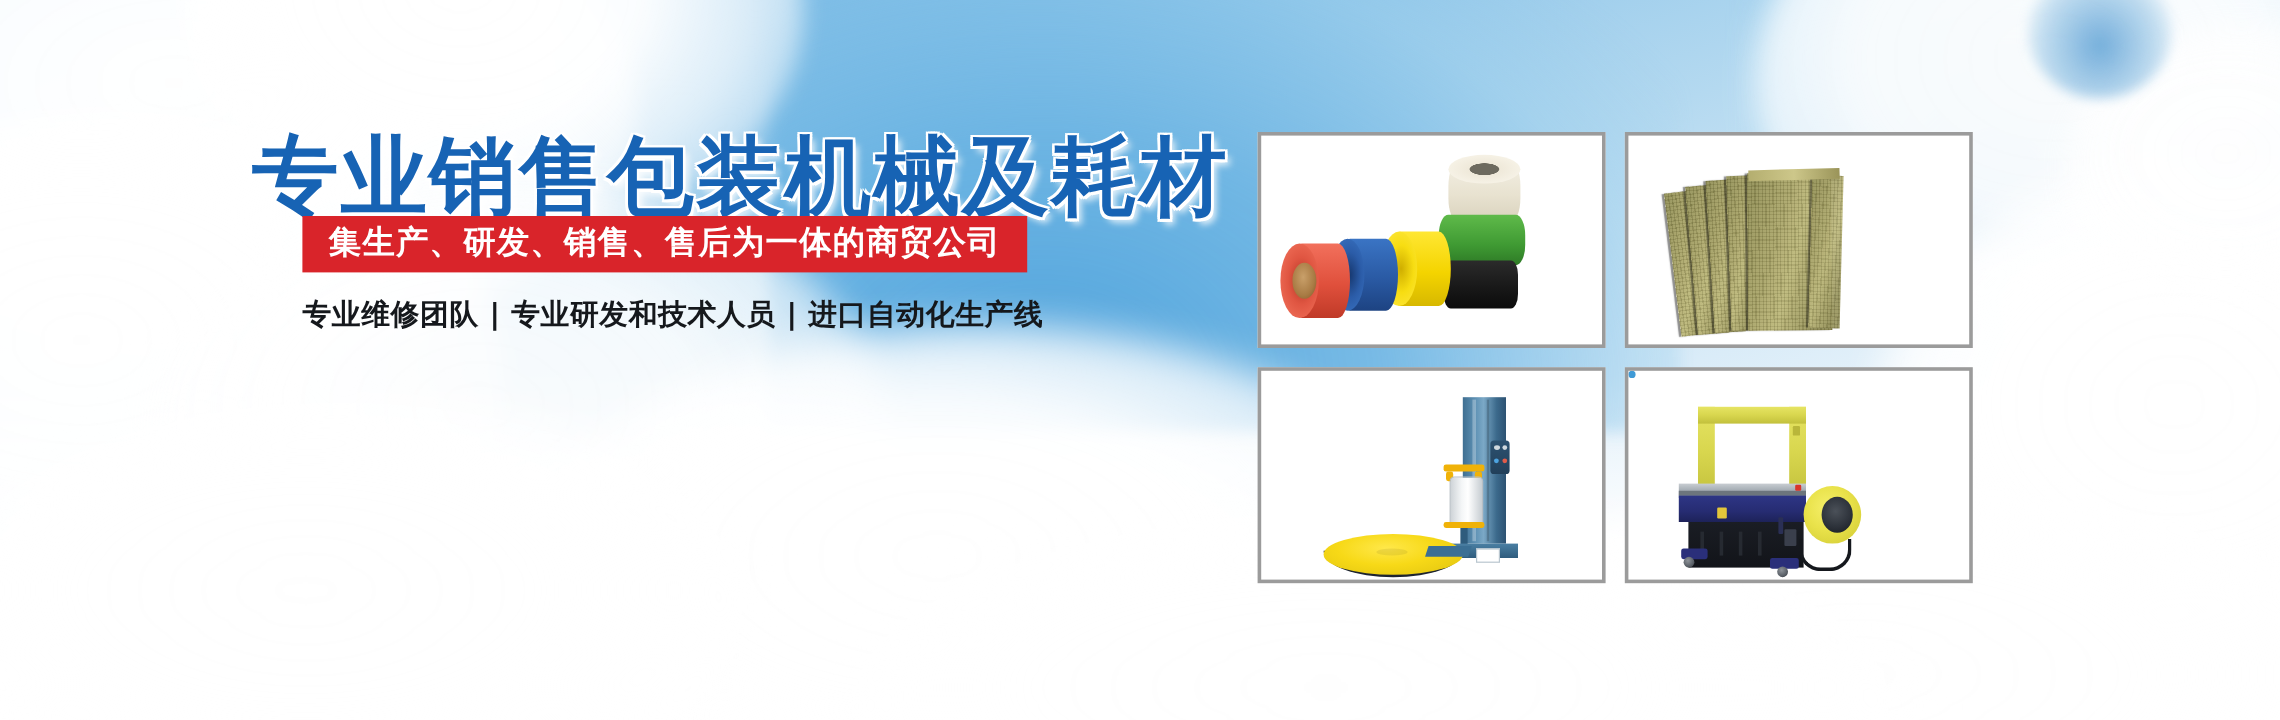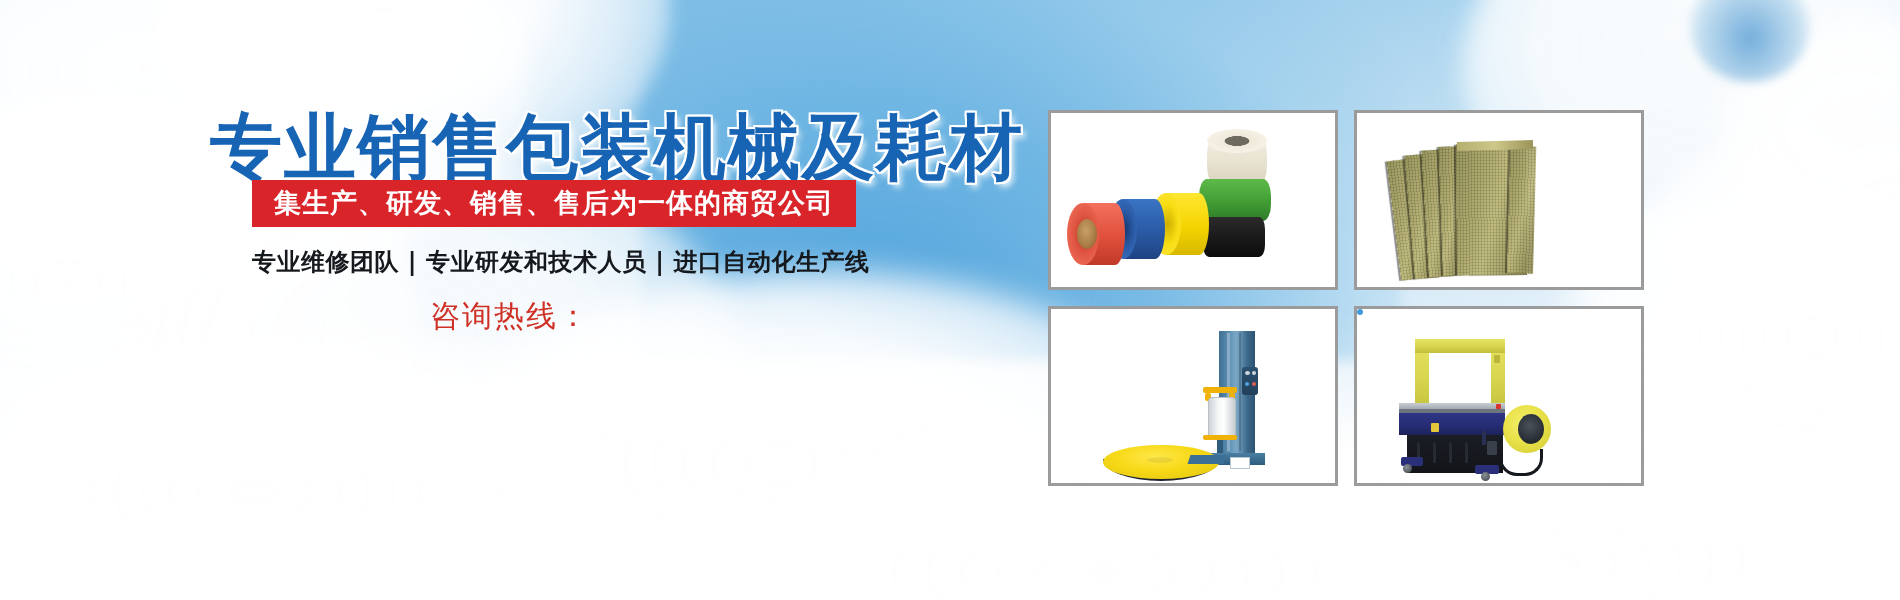--- a/index.html
+++ b/index.html
@@ -303,21 +303,20 @@
   <div class="copy">
 
     <div class="headline">专业销售包装机械及耗材</div>
 
     <div class="tagline-bar">
       <span>集生产、研发、销售、售后为一体的商贸公司</span>
     </div>
 
     <div class="features">专业维修团队 | 专业研发和技术人员 | 进口自动化生产线</div>
 
-    <div class="hotline-label">咨询热线：</div>
 
   </div>
 
   <div class="grid">
 
     <div class="photo">
       <div class="photo-inner">
         <div class="rollset">
 
           <div class="r-side" style="left:128px; top:-34px; width:60px; height:50px;

